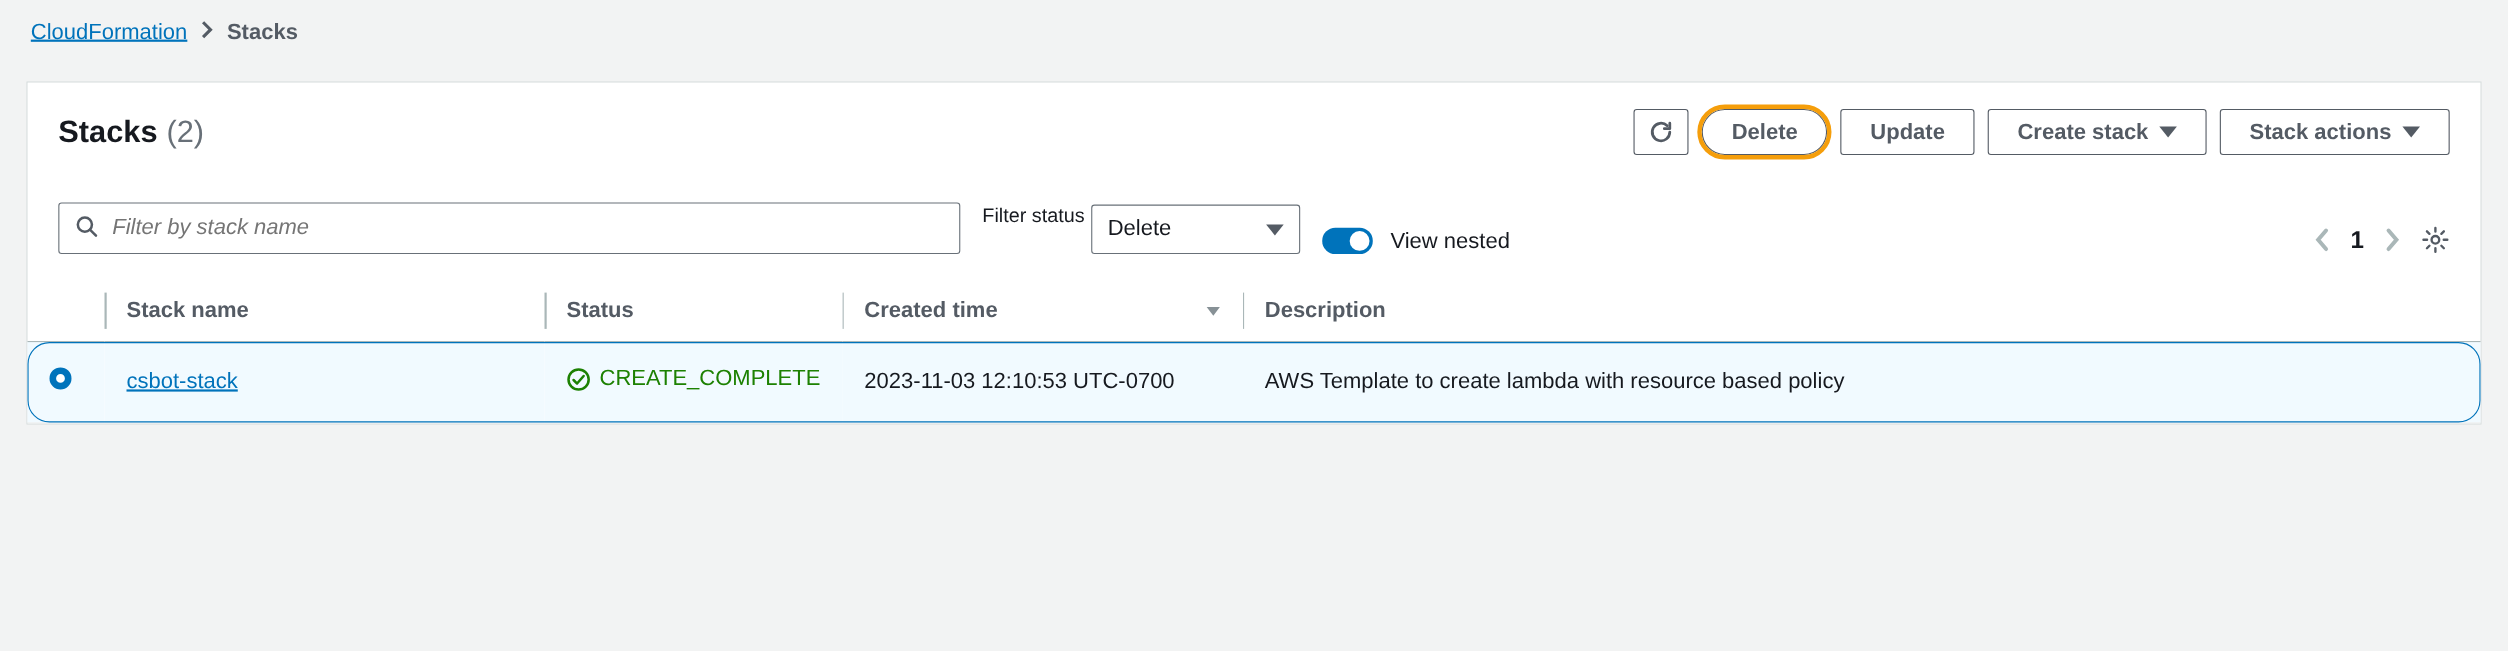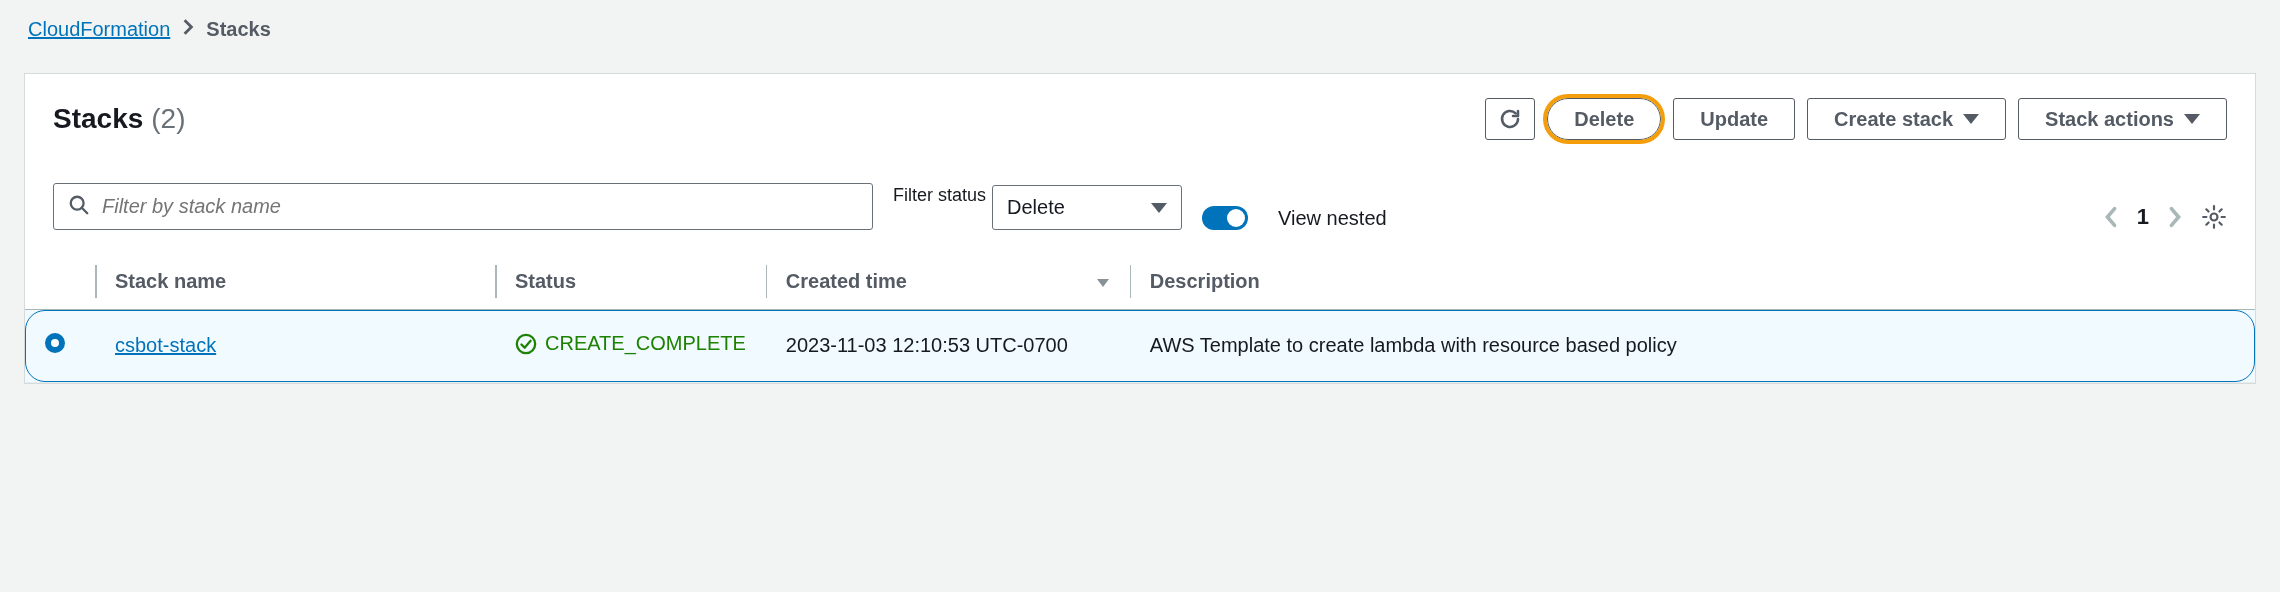--- a/index.html
+++ b/index.html
@@ -131,21 +131,21 @@
       display: flex;
       align-items: center;
       justify-content: space-between;
       font-size: 20px;
       background: #fff;
       cursor: pointer;
     }
     .toggle-wrap {
       display: flex;
       align-items: center;
-      gap: 30px;
+      gap: 16px;
       font-size: 20px;
     }
     .toggle {
       width: 46px;
       height: 24px;
       background: #0073bb;
       border-radius: 12px;
       position: relative;
       cursor: pointer;
     }

